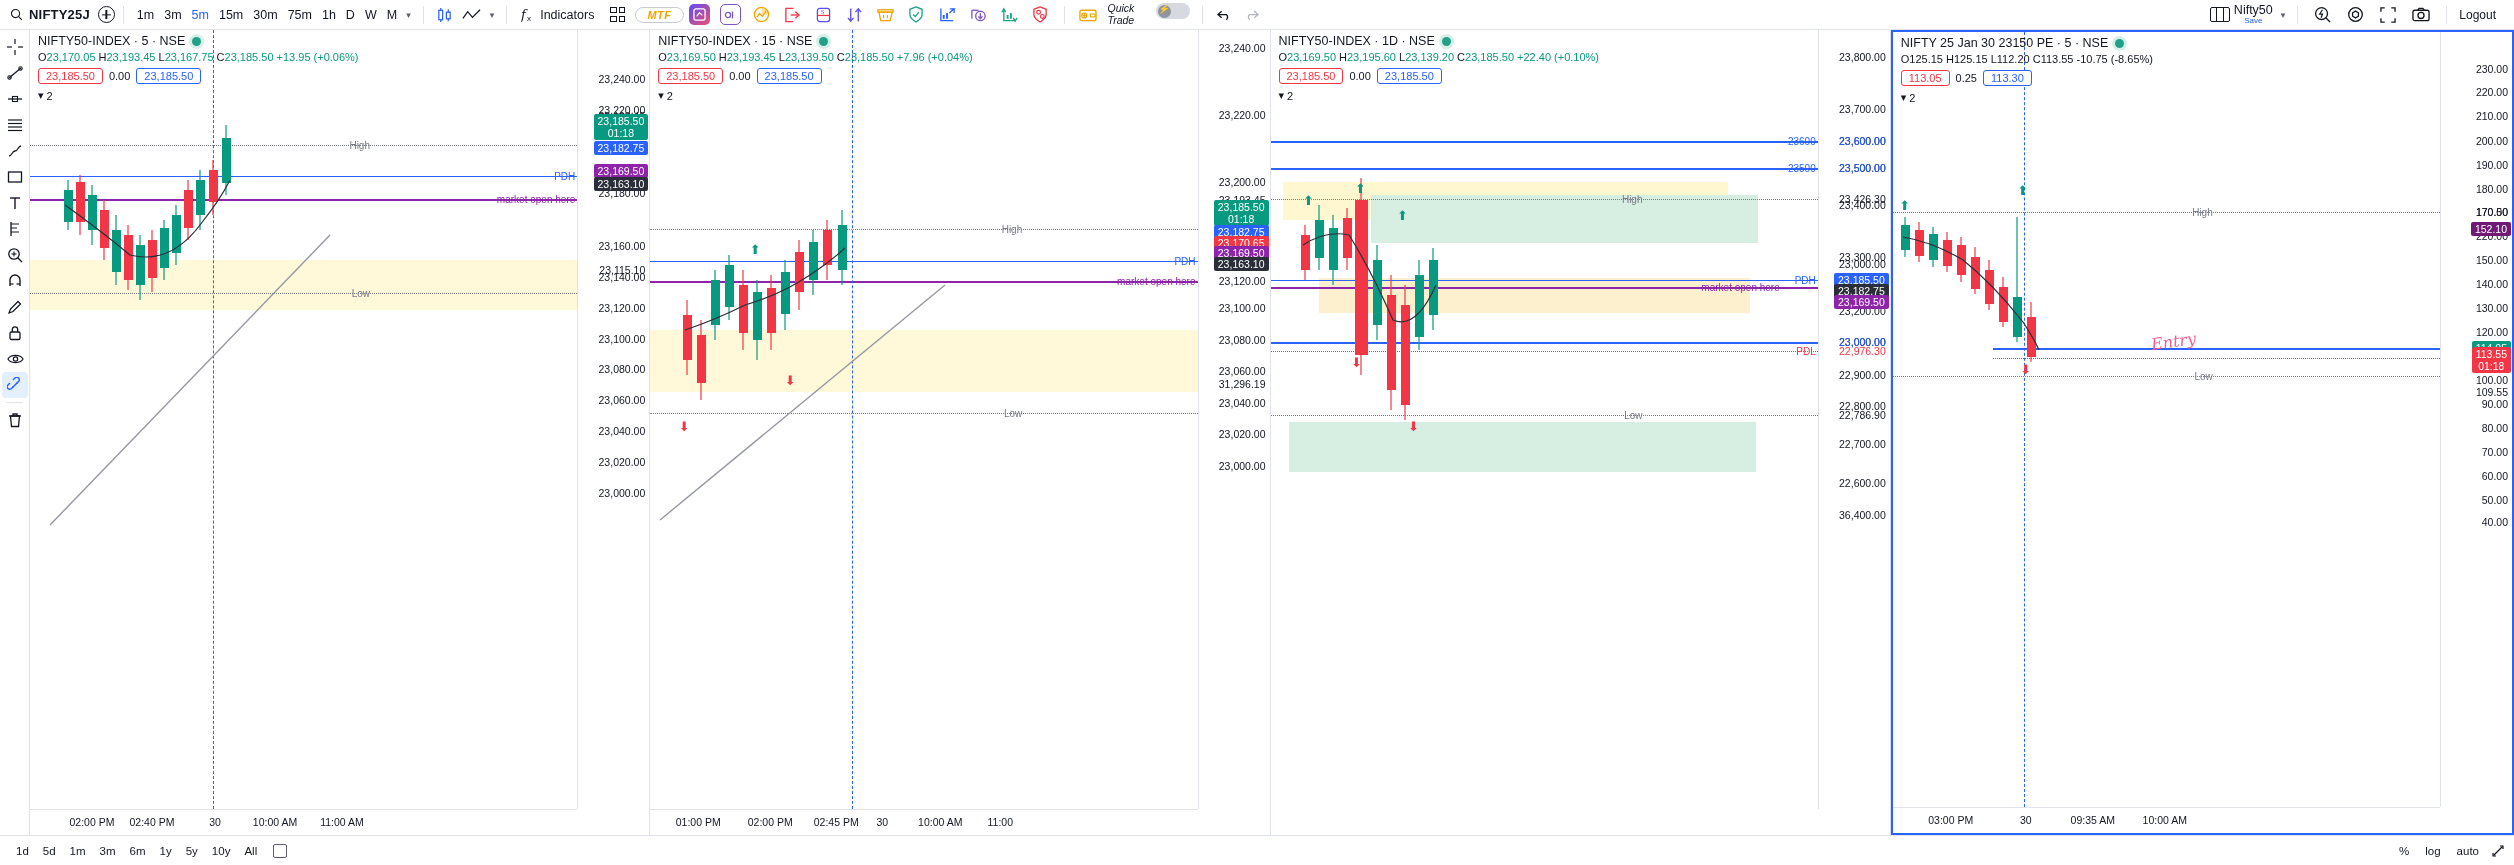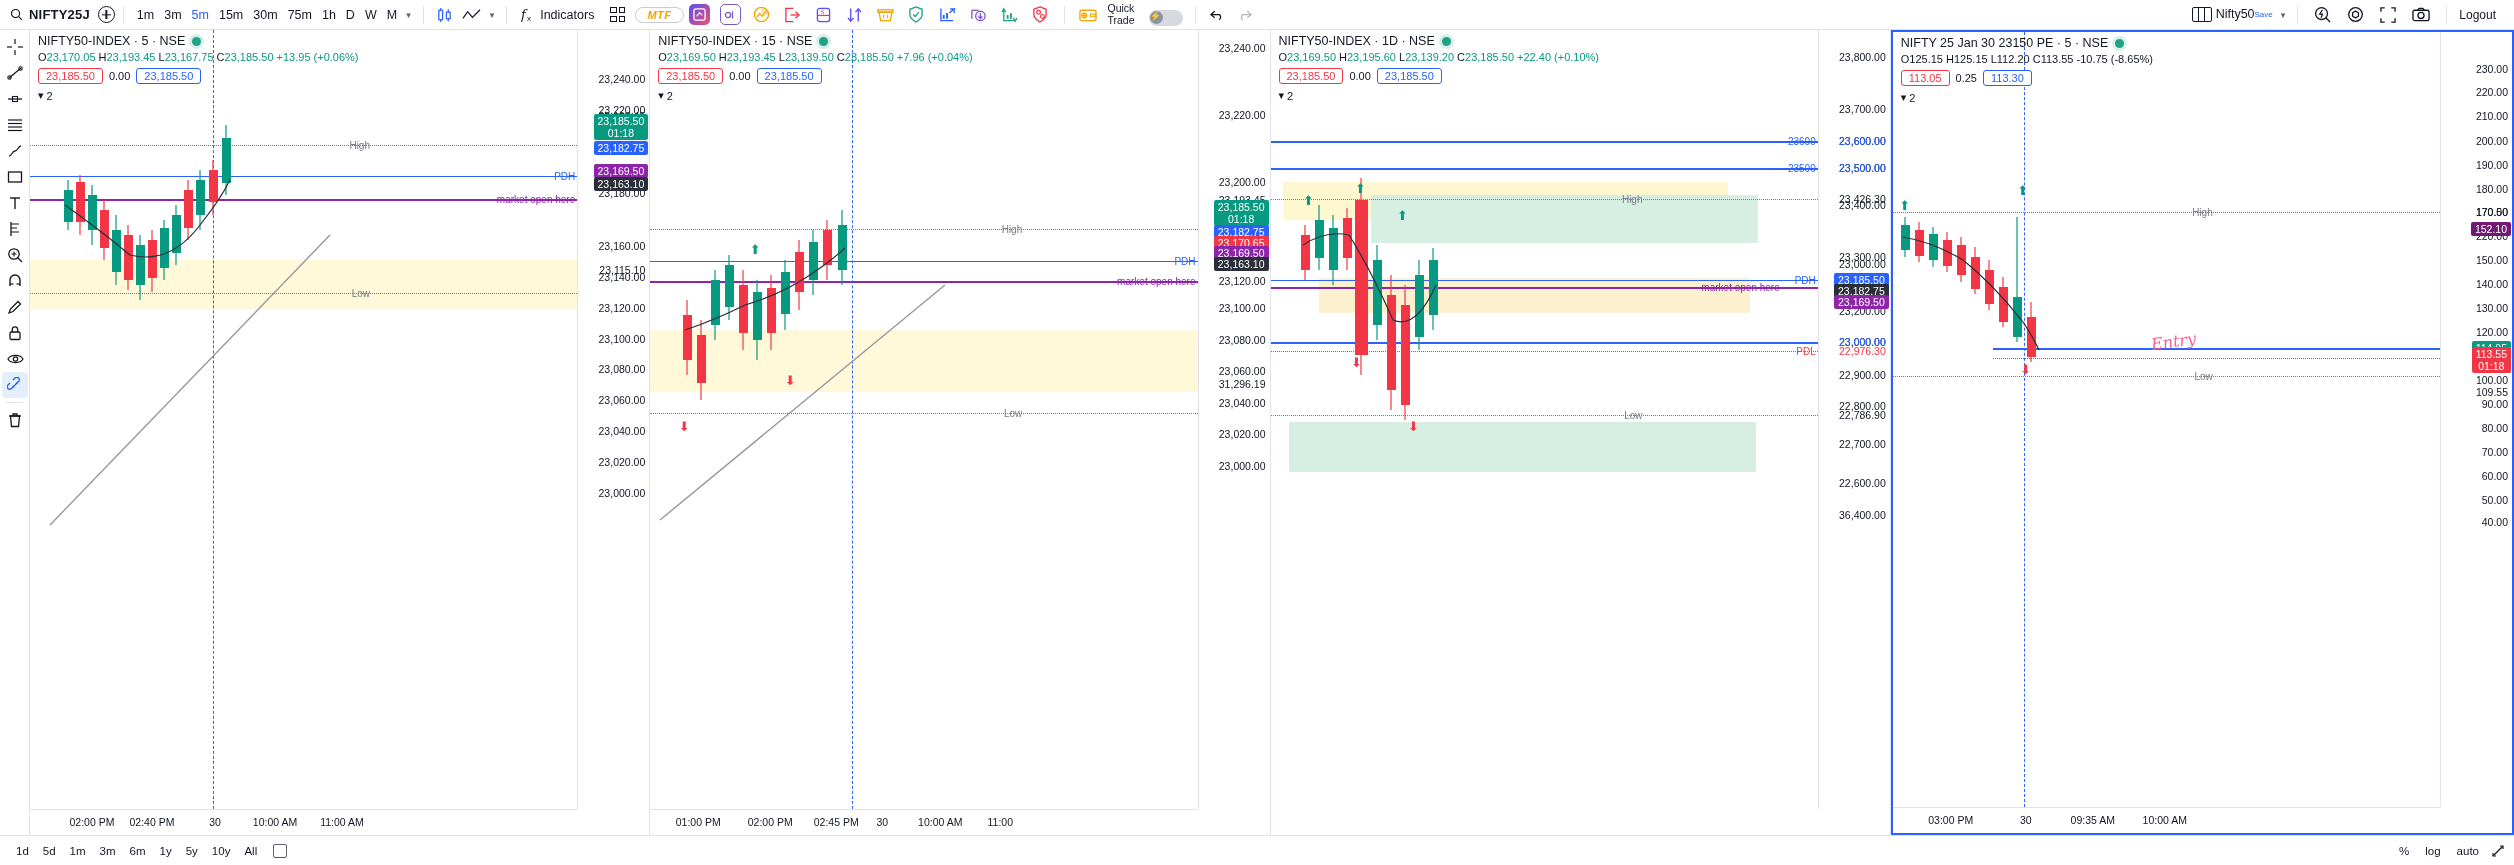--- a/index.html
+++ b/index.html
@@ -24,31 +24,31 @@
   .tb-btn { display:flex; align-items:center; gap:5px; font-size:12.5px; padding:2px 6px;
      cursor:pointer; }
   .mtf { border:1px solid #c8cbd4; border-radius:11px; padding:1px 11px; font-size:11px;
      font-weight:bold; font-style:italic; color:#f0a500; letter-spacing:.5px; }
   .sq-grid { width:15px; height:15px; display:grid; grid-template-columns:1fr 1fr;
      grid-template-rows:1fr 1fr; gap:2.5px; }
   .sq-grid i { border:1.3px solid #131722; display:block; }
   .appic { width:21px; height:21px; border-radius:5px; display:flex; align-items:center;
      justify-content:center; font-size:11px; margin:0 5px; }
   .spacer { flex:1; }
-  .qt { display:flex; align-items:flex-end; gap:14px; font-size:10.5px; line-height:1.05;
-     padding:0 4px; }
+  .qt { display:flex; align-items:flex-start; gap:22px; font-size:10.5px; line-height:1.05;
+     padding:0 4px;font-style:italic; }
   .toggle { width:34px; height:16px; border-radius:8px; background:#d6d9e0; position:relative; }
   .toggle:after{content:"";position:absolute;left:1.5px;top:1.5px;width:13px;height:13px;
      border-radius:50%;background:#8f939e;}
   .toggle-knob { position:absolute; left:2px; top:2px; font-size:9px; color:#fff; z-index:2;}
   .layout-ico { width:20px;height:15px;border:1.4px solid #131722;border-radius:2px;
      display:flex;}
   .layout-ico i{flex:1;border-right:1.4px solid #131722;}
   .layout-ico i:last-child{border-right:none;}
-  .nifty-save { display:flex; flex-direction:row; align-items:center; line-height:1.0;
+  .nifty-save { display:flex; flex-direction:column; align-items:center; line-height:1.0;
      padding:0 4px; cursor:pointer;}
   .nifty-save b{font-size:12.5px;font-weight:normal;}
   .nifty-save span{font-size:8px;color:#2962ff;}
   .logout { font-size:12px; padding:0 10px 0 4px; cursor:pointer; }
 
   
   .rail { position:absolute; left:0; top:30px; width:30px; bottom:30px;
      border-right:1px solid #e0e3eb; background:#fff; padding-top:4px; }
   .rail-item { width:30px; height:26px; display:flex; align-items:center;
      justify-content:center; cursor:pointer; color:#131722; font-size:14px; }

